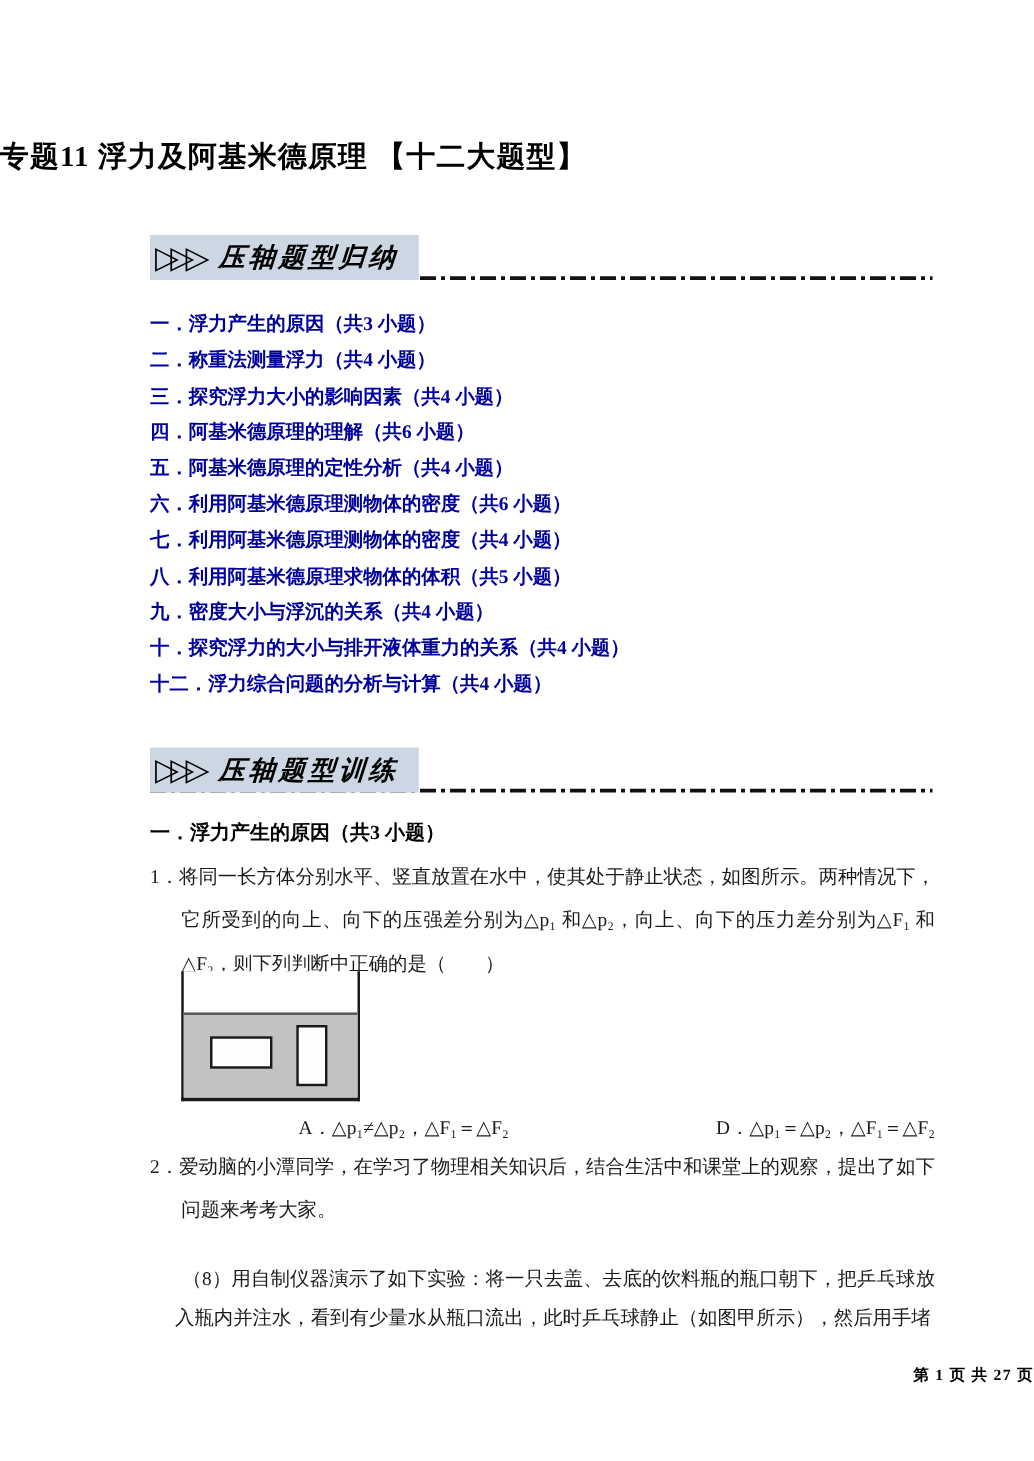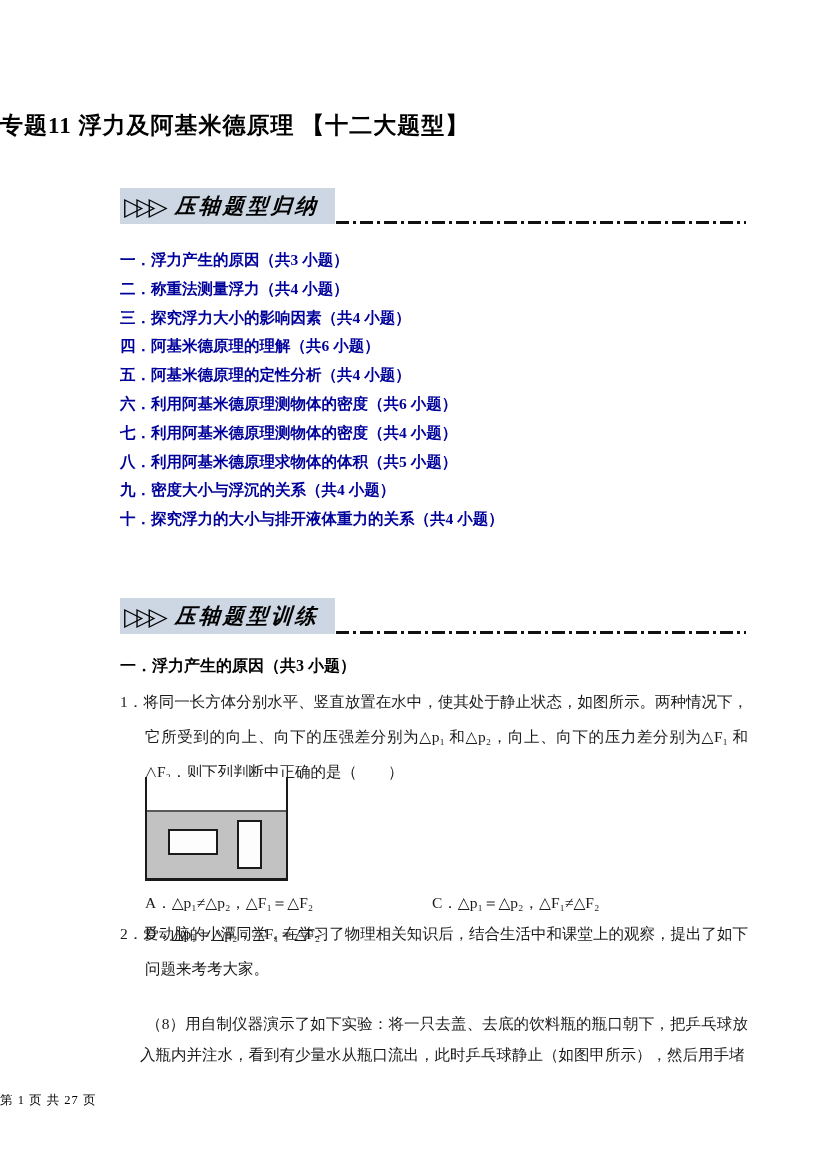--- a/index.html
+++ b/index.html
@@ -96,28 +96,29 @@
   .block-v {
     position: absolute; left: 90px; top: 8px;
     width: 25px; height: 49px;
     background: #fdfdfd; border: 2px solid #1a1a1a;
   }
   
   .options {
     position: absolute; left: 120px; top: 888px; width: 628px;
     display: grid; grid-template-columns: 287px 1fr;
     row-gap: 2px;
-    font-size: 15.5px; line-height: 29px;
+    font-size: 15.5px; line-height: 29px; text-align: right;
   }
   .option { padding-left: 25px; white-space: nowrap; }
   
   .page-footer {
     position: absolute; left: 0; right: 0; top: 1092px;
-    text-align: left; font-size: 12.5px; color: #000;
+    text-align: right; font-size: 12.5px; color: #000;
     letter-spacing: 1px;
+    font-weight: bold;
   }
 </style>
 </head>
 <body>
 
 <div class="page-title">专题11 浮力及阿基米德原理 【十二大题型】</div>
 
 <div class="banner-row" style="top:188px;">
   <div class="dashline"></div>
   <div class="banner-chip">
@@ -130,20 +131,21 @@
   <div class="toc-item">一．浮力产生的原因（共3 小题）</div>
   <div class="toc-item">二．称重法测量浮力（共4 小题）</div>
   <div class="toc-item">三．探究浮力大小的影响因素（共4 小题）</div>
   <div class="toc-item">四．阿基米德原理的理解（共6 小题）</div>
   <div class="toc-item">五．阿基米德原理的定性分析（共4 小题）</div>
   <div class="toc-item">六．利用阿基米德原理测物体的密度（共6 小题）</div>
   <div class="toc-item">七．利用阿基米德原理测物体的密度（共4 小题）</div>
   <div class="toc-item">八．利用阿基米德原理求物体的体积（共5 小题）</div>
   <div class="toc-item">九．密度大小与浮沉的关系（共4 小题）</div>
   <div class="toc-item">十．探究浮力的大小与排开液体重力的关系（共4 小题）</div>
+  <div class="toc-item">十二．浮力综合问题的分析与计算（共4 小题）</div>
 </div>
 
 <div class="banner-row" style="top:598px;">
   <div class="dashline"></div>
   <div class="banner-chip">
     <span class="banner-tris">▷▷▷</span>
     <span class="banner-label">压轴题型训练</span>
   </div>
 </div>
 
@@ -160,23 +162,20 @@
       <div class="block-v"></div>
     </div>
   </div>
 </div>
 
 <div class="options">
   <div class="option">
     <span>A．</span><span>△p₁≠△p₂，△F₁＝△F₂</span>
   </div>
   <div class="option">
-    <span>C．</span><span>△p₁＝△p₂，△F₁≠△F₂</span>
-  </div>
-  <div class="option">
     <span>D．</span><span>△p₁＝△p₂，△F₁＝△F₂</span>
   </div>
 </div>
 
 <div class="qpara q2-para">
   <span>2．</span><span>爱动脑的小潭同学，在学习了物理相关知识后，结合生活中和课堂上的观察，提出了如下问题来考考大家。</span>
 </div>
 <div class="subpara">（8）用自制仪器演示了如下实验：将一只去盖、去底的饮料瓶的瓶口朝下，把乒乓球放入瓶内并注水，看到有少量水从瓶口流出，此时乒乓球静止（如图甲所示），然后用手堵</div>
 
 <div class="page-footer">第 1 页 共 27 页</div>

